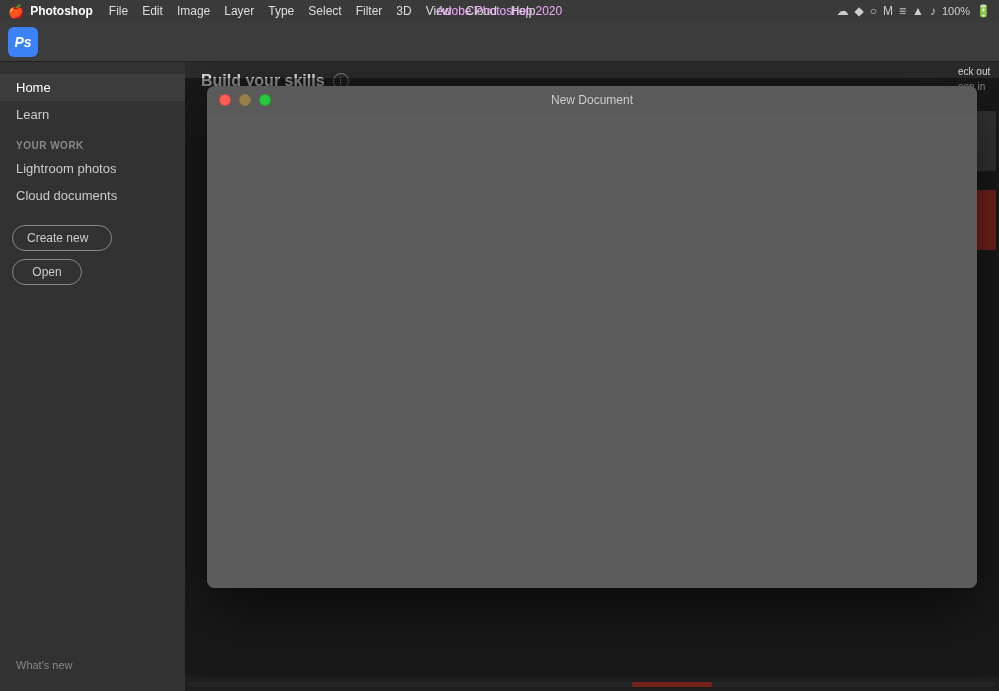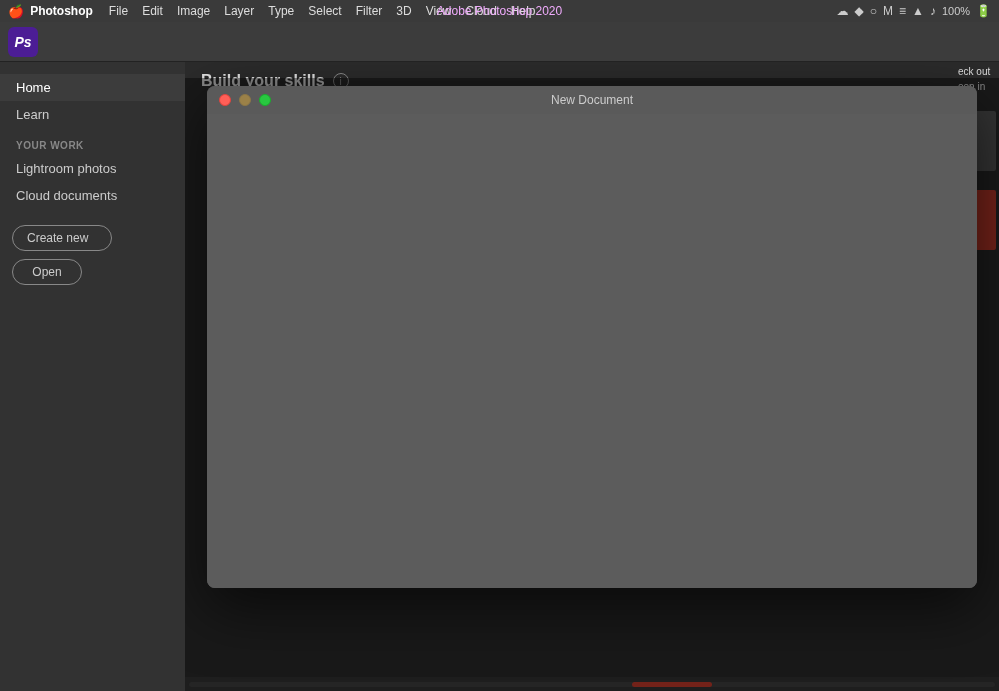--- a/index.html
+++ b/index.html
@@ -72,21 +72,21 @@
       height: 40px;
       background: #3c3c3c;
       display: flex;
       align-items: center;
       padding: 0 8px;
       border-bottom: 1px solid #222;
     }
     .ps-icon {
       width: 30px;
       height: 30px;
-      background: #4c1d95;
+      background: #3b82f6;
       border-radius: 6px;
       display: flex;
       align-items: center;
       justify-content: center;
       color: white;
       font-size: 14px;
       font-weight: bold;
       font-style: italic;
     }
 
@@ -318,20 +318,23 @@
     <div class="sidebar-item">
       <span>Lightroom photos</span>
     </div>
     <div class="sidebar-item">
       <span>Cloud documents</span>
     </div>
     <div class="sidebar-buttons">
       <button class="btn-create-new">Create new</button>
       <button class="btn-open">Open</button>
     </div>
+    <div class="sidebar-bottom">
+      <div class="whats-new">What's new</div>
+    </div>
   </div>
 
   <div class="content-area">
 
     <div class="build-skills-header">
       <span class="build-skills-title">Build your skills</span>
       <div class="info-icon">
         <span>i</span>
       </div>
     </div>

